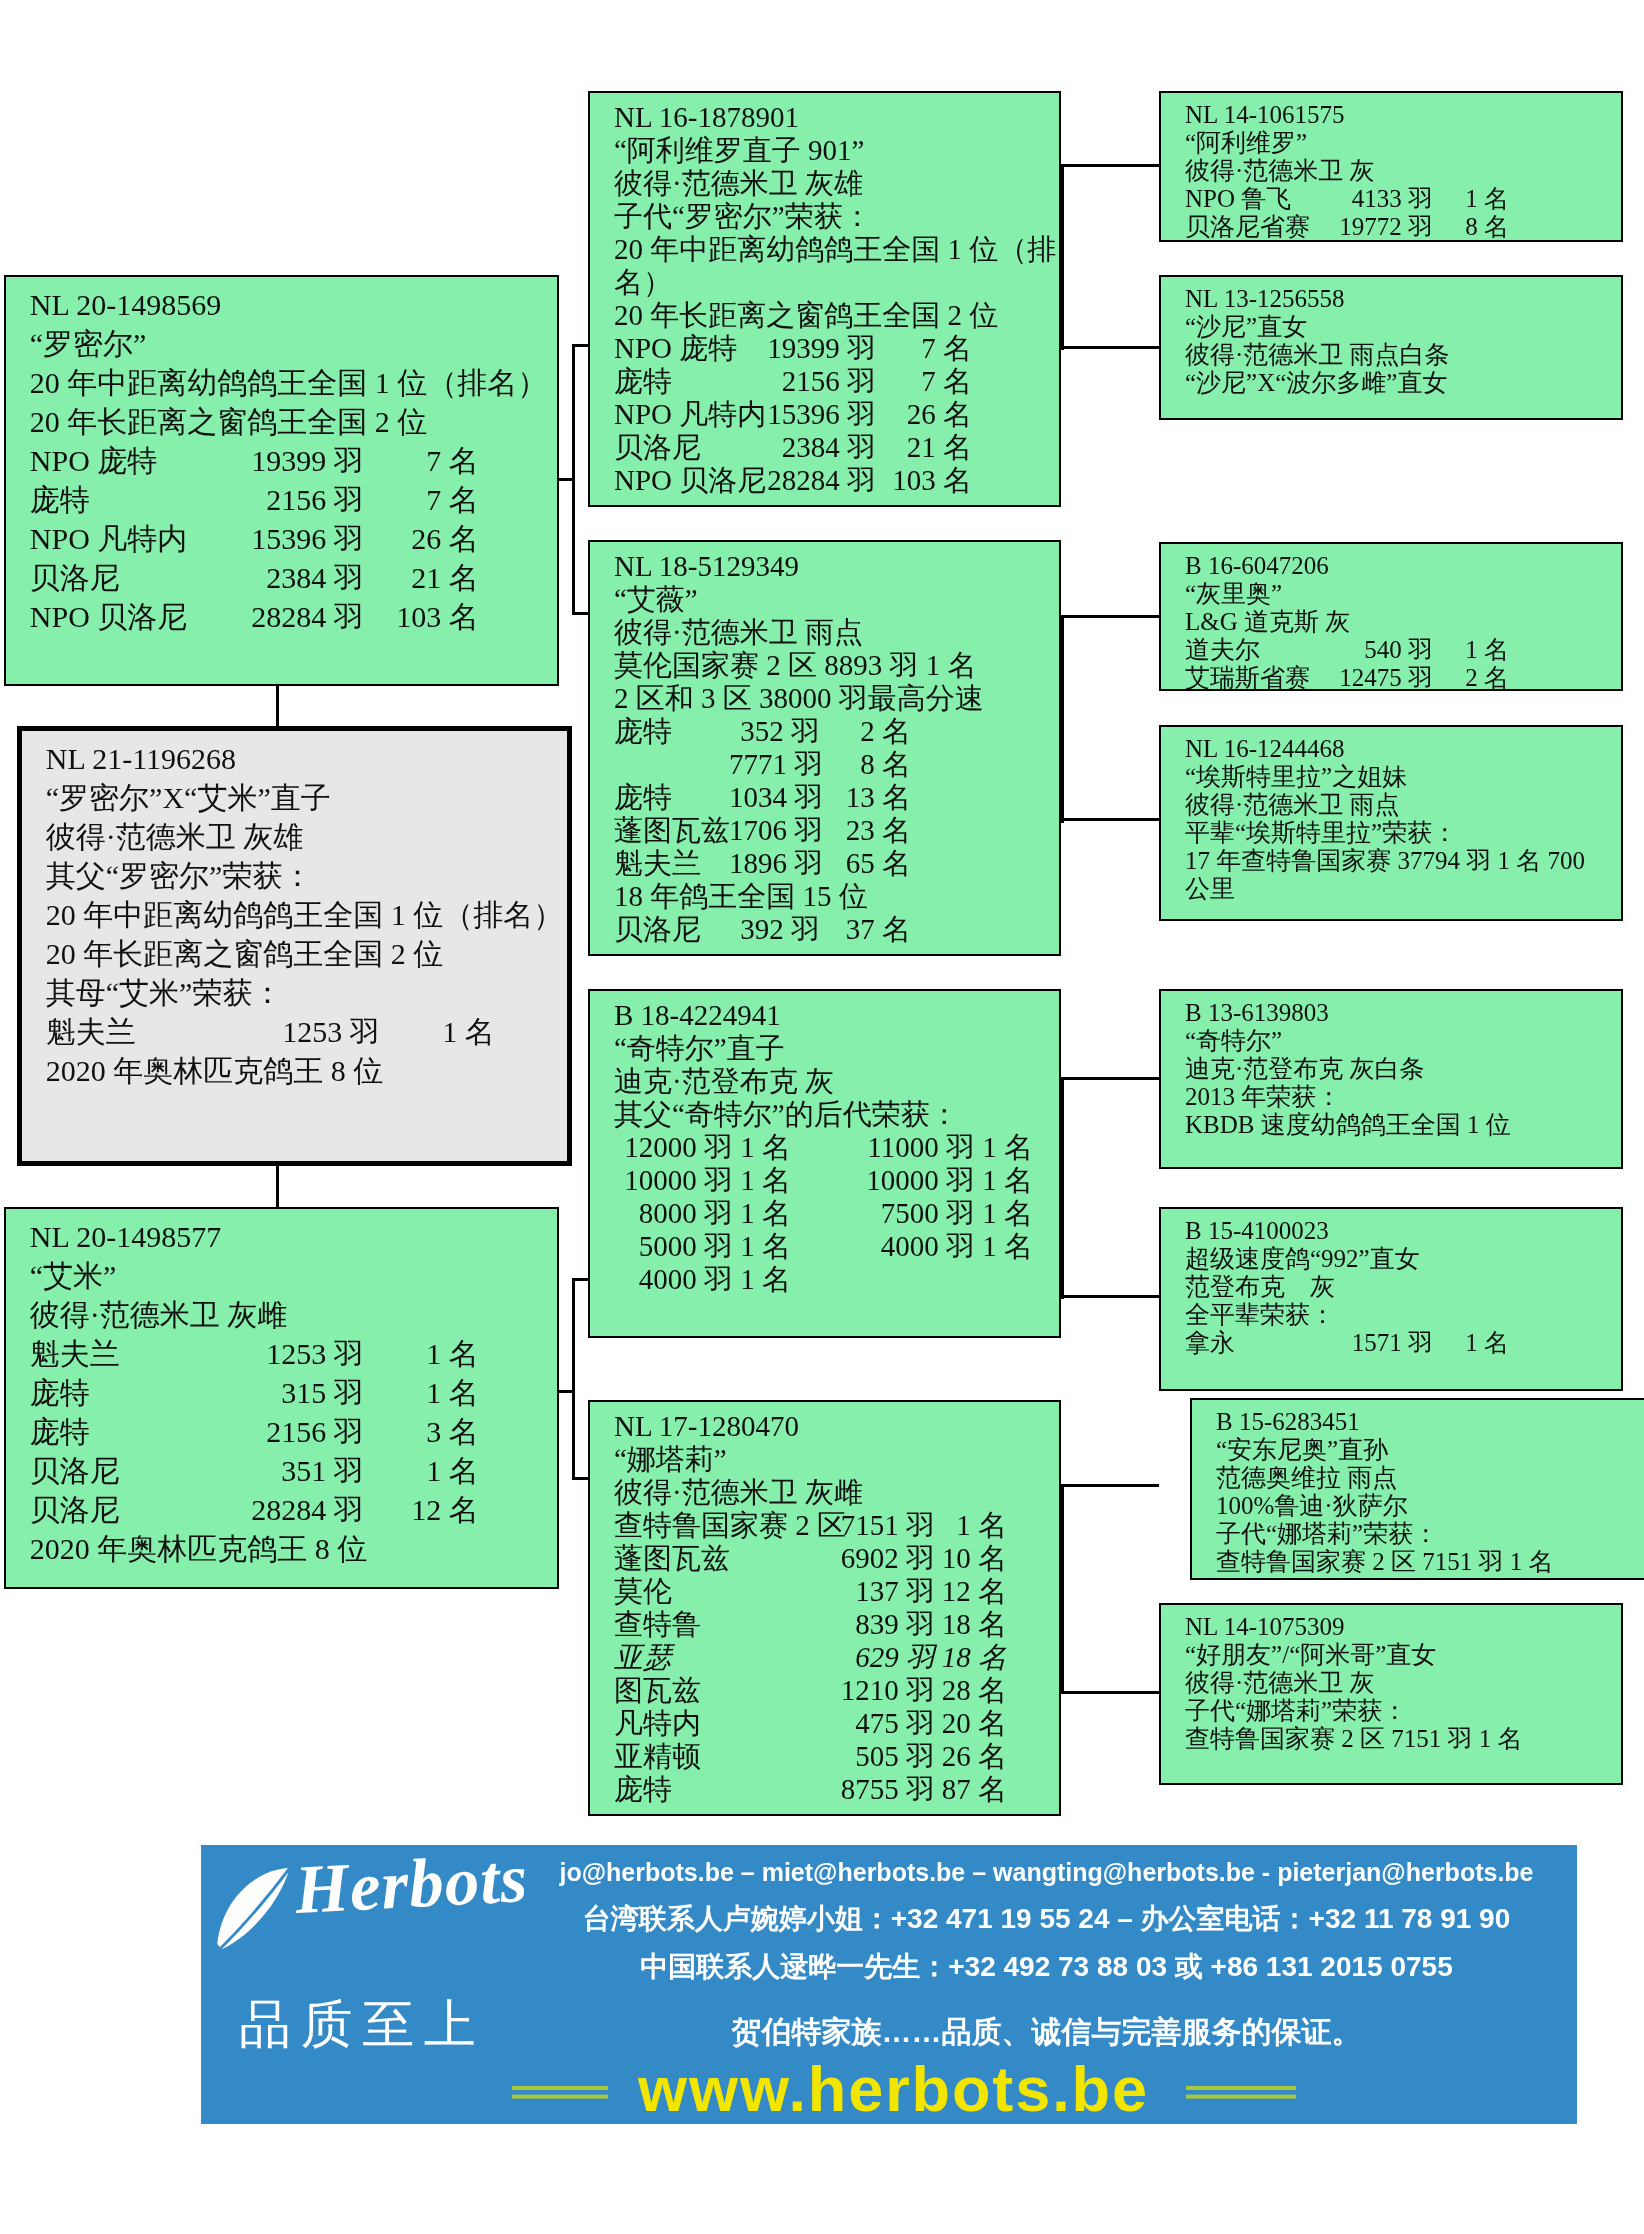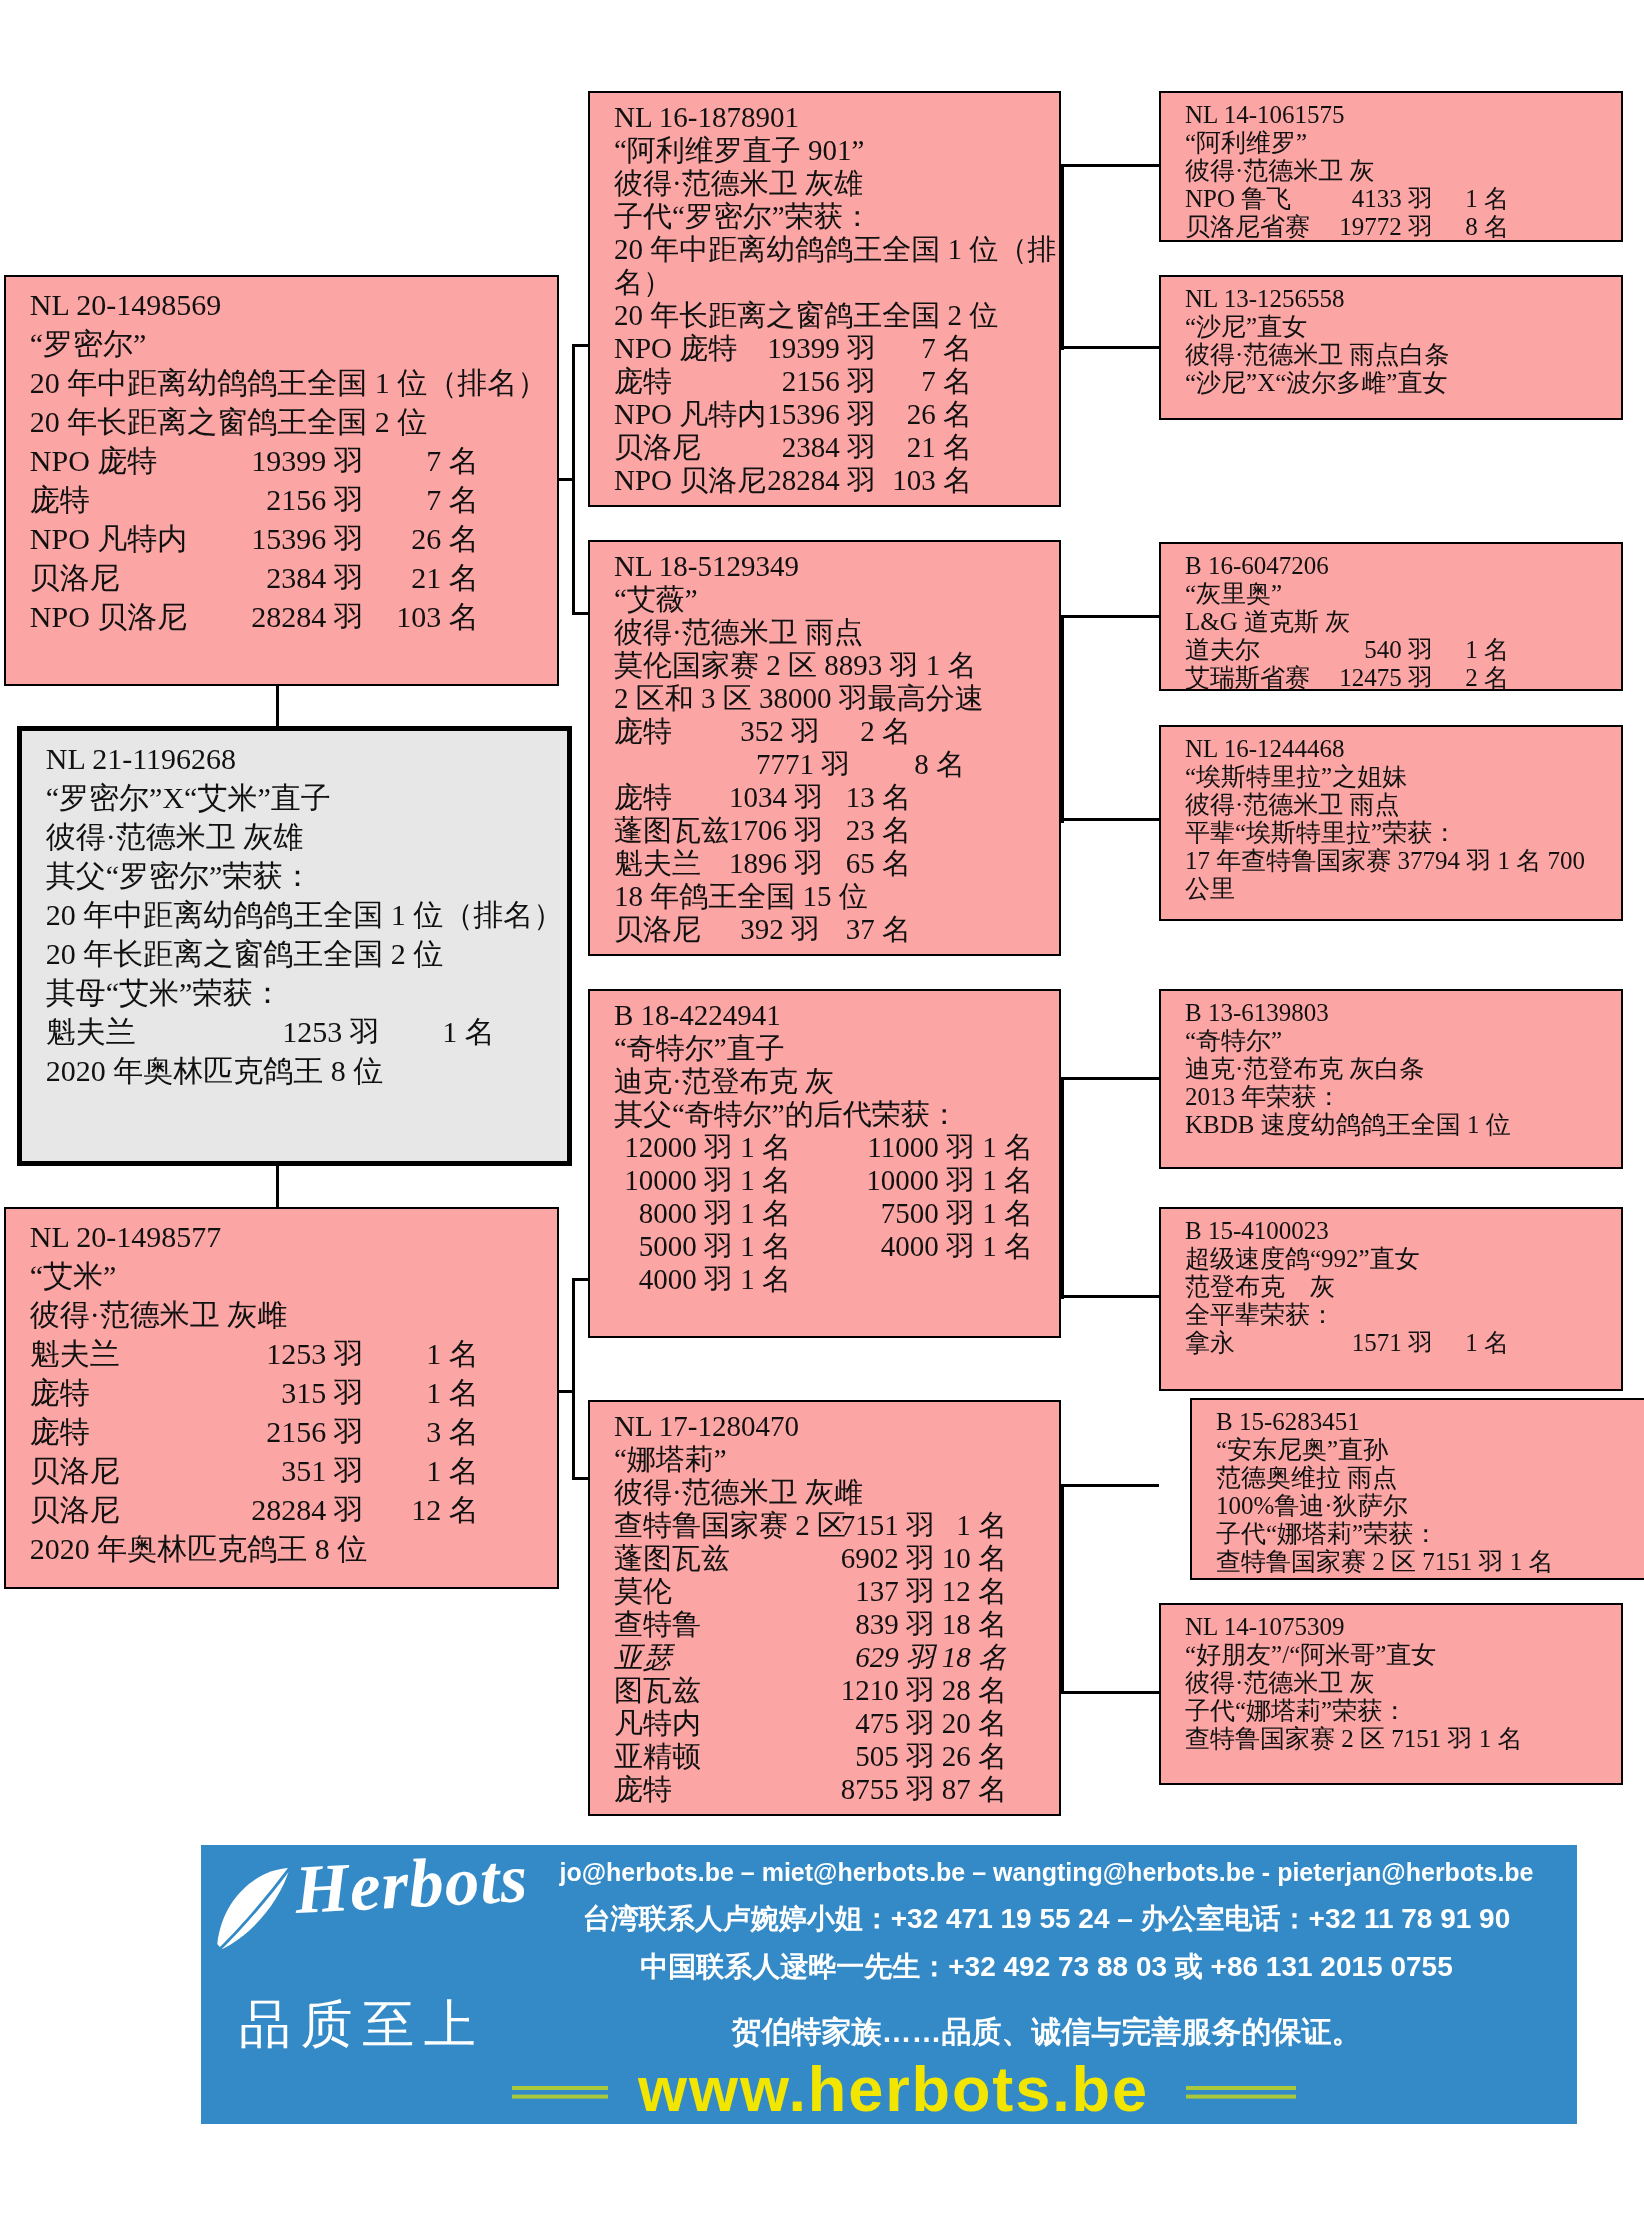--- a/index.html
+++ b/index.html
@@ -1,18 +1,18 @@
 <!DOCTYPE html>
 <html><head>
 <meta charset="utf-8">
 <style>
   html,body{margin:0;padding:0;background:#fff;}
   #page{position:relative;width:1644px;height:2235px;background:#ffffff;
         font-family:"Liberation Serif","DejaVu Serif",serif;color:#111;}
-  .box{position:absolute;border:2.9px solid #000;background:#fca5a5;box-sizing:border-box;
+  .box{position:absolute;border:2.9px solid #000;background:#86efac;box-sizing:border-box;
        padding:7.6px 7.6px 0 24px;overflow:hidden;}
   .box.highlight{border-width:5.7px;background:#E7E7E7;}
   .col-L{font-size:30px;line-height:39px;}
   .col-M{font-size:29px;line-height:33px;}
   .col-R{font-size:25px;line-height:28px;}
   .tline{white-space:nowrap;}
   .rline{display:grid;}
   .rline .c1{text-align:left;white-space:nowrap;}
   .rline .c2,.rline .c3{text-align:right;white-space:nowrap;}
   .dline{display:grid;grid-template-columns:177px 196px;column-gap:46px;}
@@ -155,21 +155,21 @@
         <div class="tline">NL 18-5129349</div>
         <div class="tline">“艾薇”</div>
         <div class="tline">彼得·范德米卫 雨点</div>
         <div class="tline">莫伦国家赛 2 区 8893 羽 1 名</div>
         <div class="tline">2 区和 3 区 38000 羽最高分速</div>
         <div class="rline" style="grid-template-columns: 115px 91px 91px;">
           <span class="c1">庞特</span>
           <span class="c2">352 羽</span>
           <span class="c3">2 名</span>
         </div>
-        <div class="rline" style="grid-template-columns: 115px 91px 91px; gap: 27px;">
+        <div class="rline" style="grid-template-columns: 115px 91px 91px;">
           <span class="c1"></span>
           <span class="c2">7771 羽</span>
           <span class="c3">8 名</span>
         </div>
         <div class="rline" style="grid-template-columns: 115px 91px 91px;">
           <span class="c1">庞特</span>
           <span class="c2">1034 羽</span>
           <span class="c3">13 名</span>
         </div>
         <div class="rline" style="grid-template-columns: 115px 91px 91px;">

